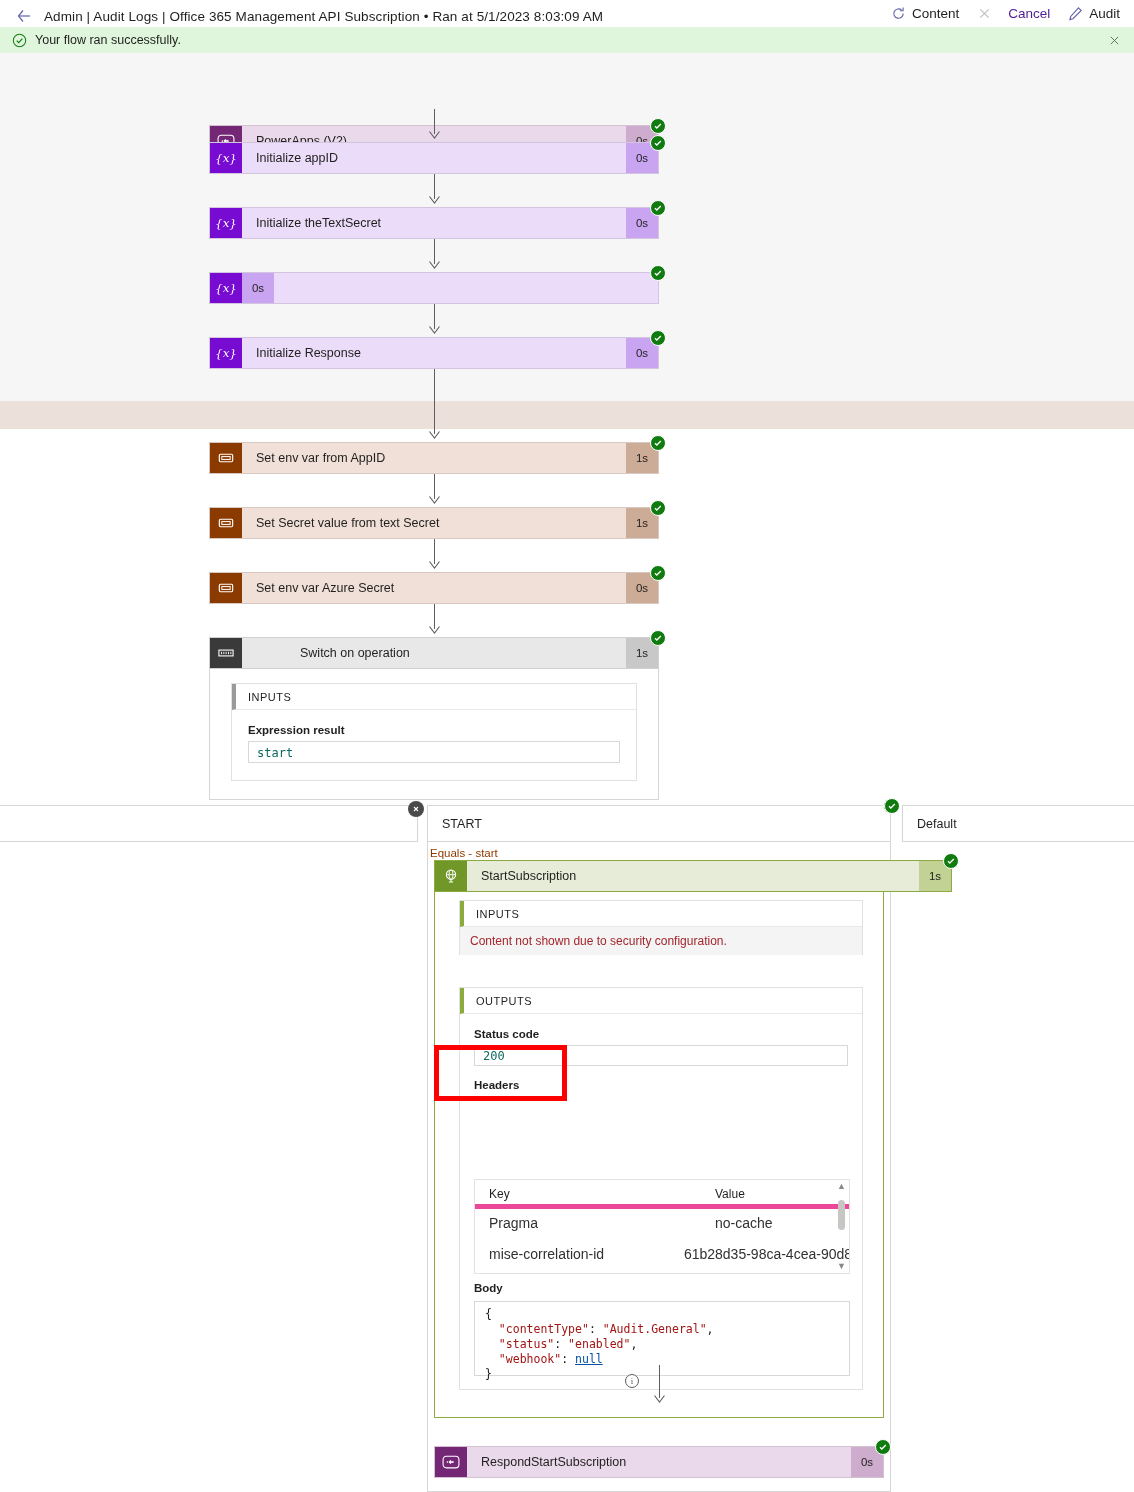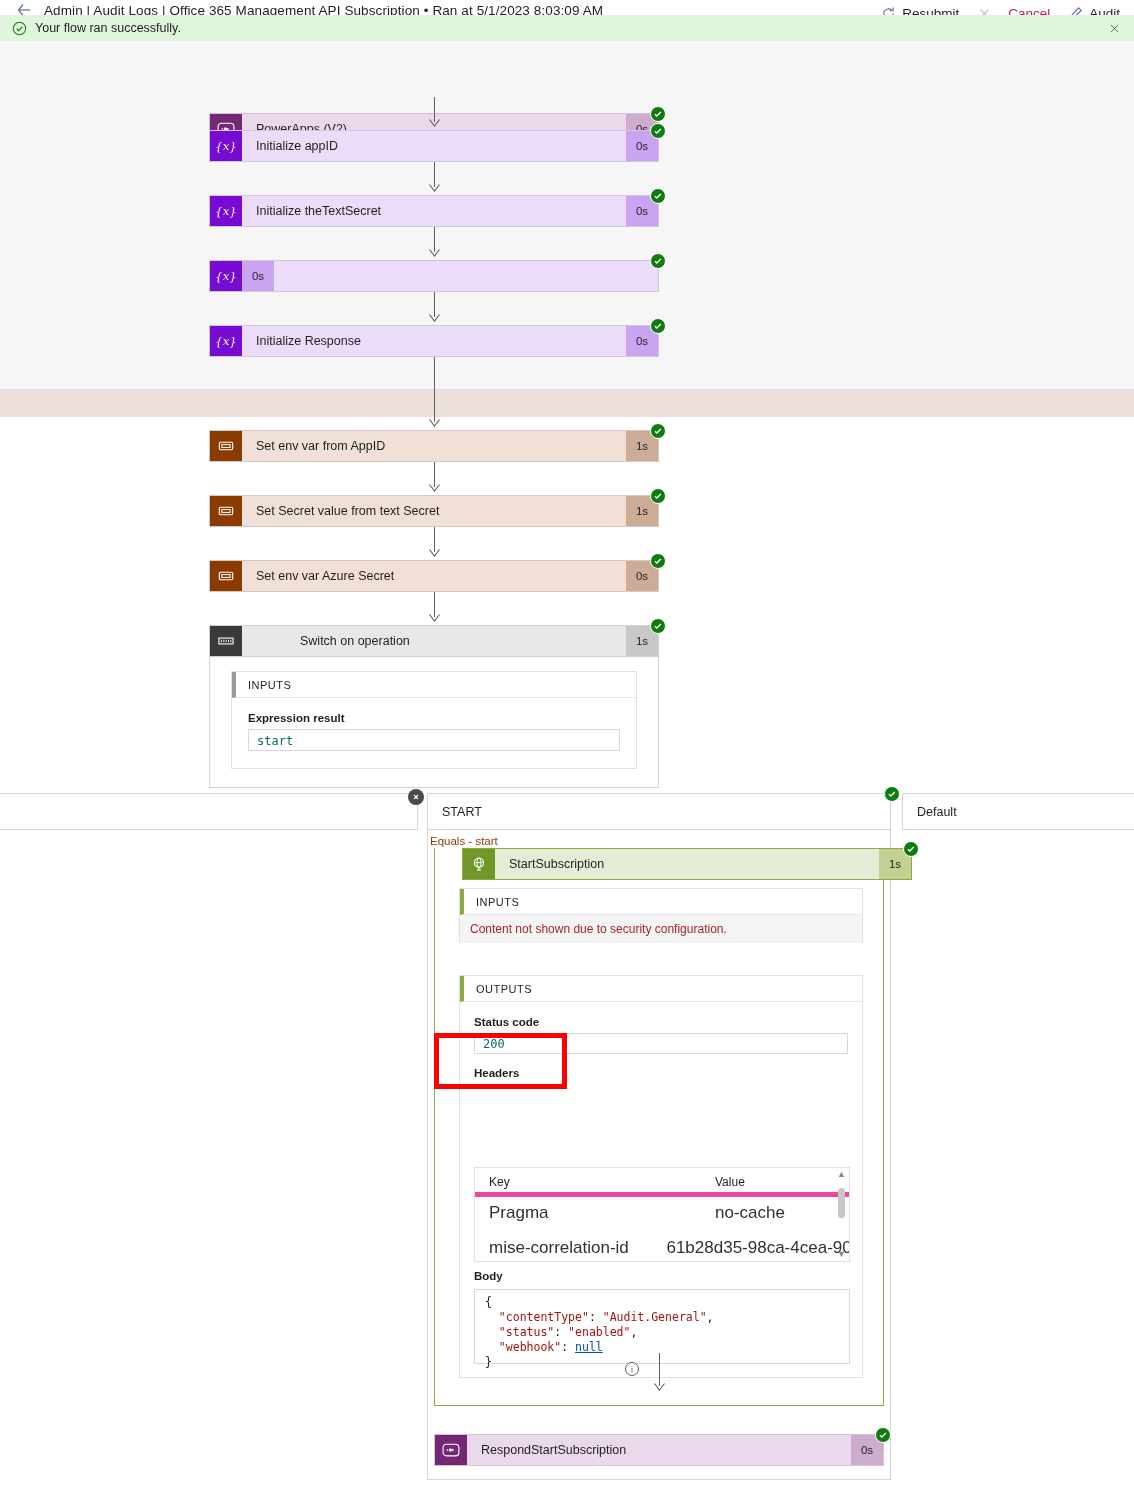--- a/index.html
+++ b/index.html
@@ -7,34 +7,34 @@
   body {
     width:1134px; height:1492px;
     background:#ffffff;
     font-family:"Liberation Sans", sans-serif;
     font-size:13px; color:#323130;
     position:relative; overflow:hidden;
   }
 
   
   .topbar {
-    height:15px; background:#ffffff;
+    height:27px; background:#ffffff;
     display:flex; align-items:center;
     padding:5px 14px 0 14px;
     position:relative;
   }
   .back-arrow {
     width:20px; height:20px; flex:0 0 auto;
     display:flex; align-items:center; justify-content:center;
     color:#605e5c; margin-right:10px;
   }
   .breadcrumb { font-size:13.5px; color:#201f1e; white-space:nowrap; letter-spacing:.1px; }
   .topbar-actions { position:absolute; right:14px; top:0; height:27px; display:flex; align-items:center; gap:18px; }
   .tb-btn { display:flex; align-items:center; gap:6px; font-size:13.5px; color:#201f1e; cursor:pointer; }
-  .tb-btn.disabled { color:#be185d; cursor:default;gap:16px; }
+  .tb-btn.disabled { color:#4c1d95; cursor:default;gap:16px; }
   .tb-ico { width:15px; height:15px; display:block; }
 
   
   .banner {
     height:26px; background:#dff6dd;
     display:flex; align-items:center;
     padding:0 12px; position:relative;
   }
   .banner-ico { width:15px; height:15px; margin-right:8px; display:block; }
   .banner-text { font-size:12.5px; color:#201f1e; }
@@ -122,21 +122,21 @@
     font-family:"DejaVu Sans Mono", monospace; font-size:12px;
     color:#0b6a62; padding:4px 8px;
   }
   .sec-msg {
     background:#f4f4f4; color:#a4262c; font-size:12px;
     padding:7px 10px; border:none;
   }
 
   
   .hdr-table { position:absolute; border:1px solid #e6e0e0; background:#ffffff; overflow:hidden; }
-  .hdr-row { display:flex; font-size:17px; color:#323130; }
+  .hdr-row { display:flex; font-size:14px; color:#323130; }
   .hdr-row.head { border-bottom:5px solid #ec4899; font-size:12px; color:#201f1e; }
   .hdr-k { width:240px; padding:3px 0 3px 14px; white-space:nowrap; overflow:hidden; }
   .hdr-v { flex:1 1 auto; padding:3px 0 3px 0; white-space:nowrap; overflow:hidden; }
   .scroll-track {
     position:absolute; right:2px; top:2px; bottom:2px; width:11px;
     display:flex; flex-direction:column; align-items:center; justify-content:space-between;
   }
   .scroll-thumb { position:absolute; top:18px; width:7px; height:30px; background:#c8c6c4; border-radius:4px; }
   .sc-arrow { color:#8a8886; font-size:9px; line-height:9px; }
 
@@ -191,21 +191,21 @@
   <span class="breadcrumb">Admin | Audit Logs | Office 365 Management API Subscription • Ran at 5/1/2023 8:03:09 AM</span>
 
   <div class="topbar-actions">
     <div class="tb-btn">
       <span class="tb-ico">
         <svg viewBox="0 0 16 16" width="15" height="15" aria-hidden="true">
           <path d="M13 8a5 5 0 1 1-1.6-3.6" fill="none" stroke="#6264a7" stroke-width="1.2"></path>
           <path d="M12.9 1.7 V5.1 H9.5" fill="none" stroke="#6264a7" stroke-width="1.2"></path>
         </svg>
       </span>
-      <span>Resubmit</span>
+      <span>Content</span>
     </div>
     <div class="tb-btn disabled">
       <span class="tb-ico">
         <svg viewBox="0 0 16 16" width="15" height="15" aria-hidden="true">
           <path d="M3.5 3.5 L12.5 12.5 M12.5 3.5 L3.5 12.5" fill="none" stroke="#bdbdbd" stroke-width="1.2"></path>
         </svg>
       </span>
       <span>Cancel</span>
     </div>
     <div class="tb-btn">
@@ -503,21 +503,21 @@
         <div class="field-label">Body</div>
       </div>
       <div class="json-box" style="left:14px; top:313px; width:376px; height:75px;"><span class="j-brace">{</span>
   <span class="j-key">"contentType"</span><span>: </span><span class="j-str">"Audit.General"</span><span>,</span>
   <span class="j-key">"status"</span><span>: </span><span class="j-str">"enabled"</span><span>,</span>
   <span class="j-key">"webhook"</span><span>: </span><span class="j-null">null</span>
 <span class="j-brace">}</span></div>
     </div>
   </div>
 
-  <div class="card c-http" style="left:434px; top:807px; width:450px; z-index:4; border-color:#8cab3f;margin-left:28px;">
+  <div class="card c-http" style="left:434px; top:807px; width:518px; z-index:4; border-color:#8cab3f;">
     <div class="ico-box">
       <svg viewBox="0 0 24 24" width="20" height="20" aria-hidden="true">
         <circle cx="12" cy="10.4" r="5.6" fill="none" stroke="#ffffff" stroke-width="1.3"></circle>
         <ellipse cx="12" cy="10.4" rx="2.4" ry="5.6" fill="none" stroke="#ffffff" stroke-width="1.1"></ellipse>
         <path d="M6.5 10.4 H17.5" stroke="#ffffff" stroke-width="1.1"></path>
         <path d="M12 16 V19.2 M9.4 19.2 H14.6" stroke="#ffffff" stroke-width="1.3"></path>
       </svg>
     </div>
     <div class="title">StartSubscription</div>
     <div class="dur">1s</div>

